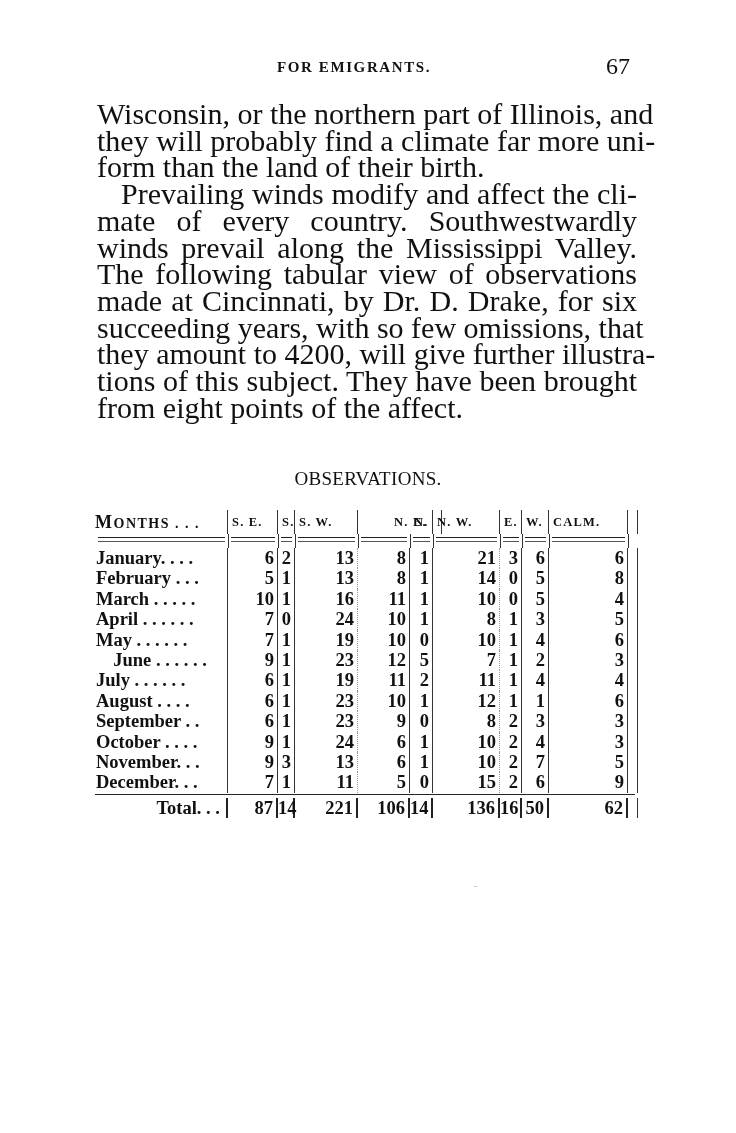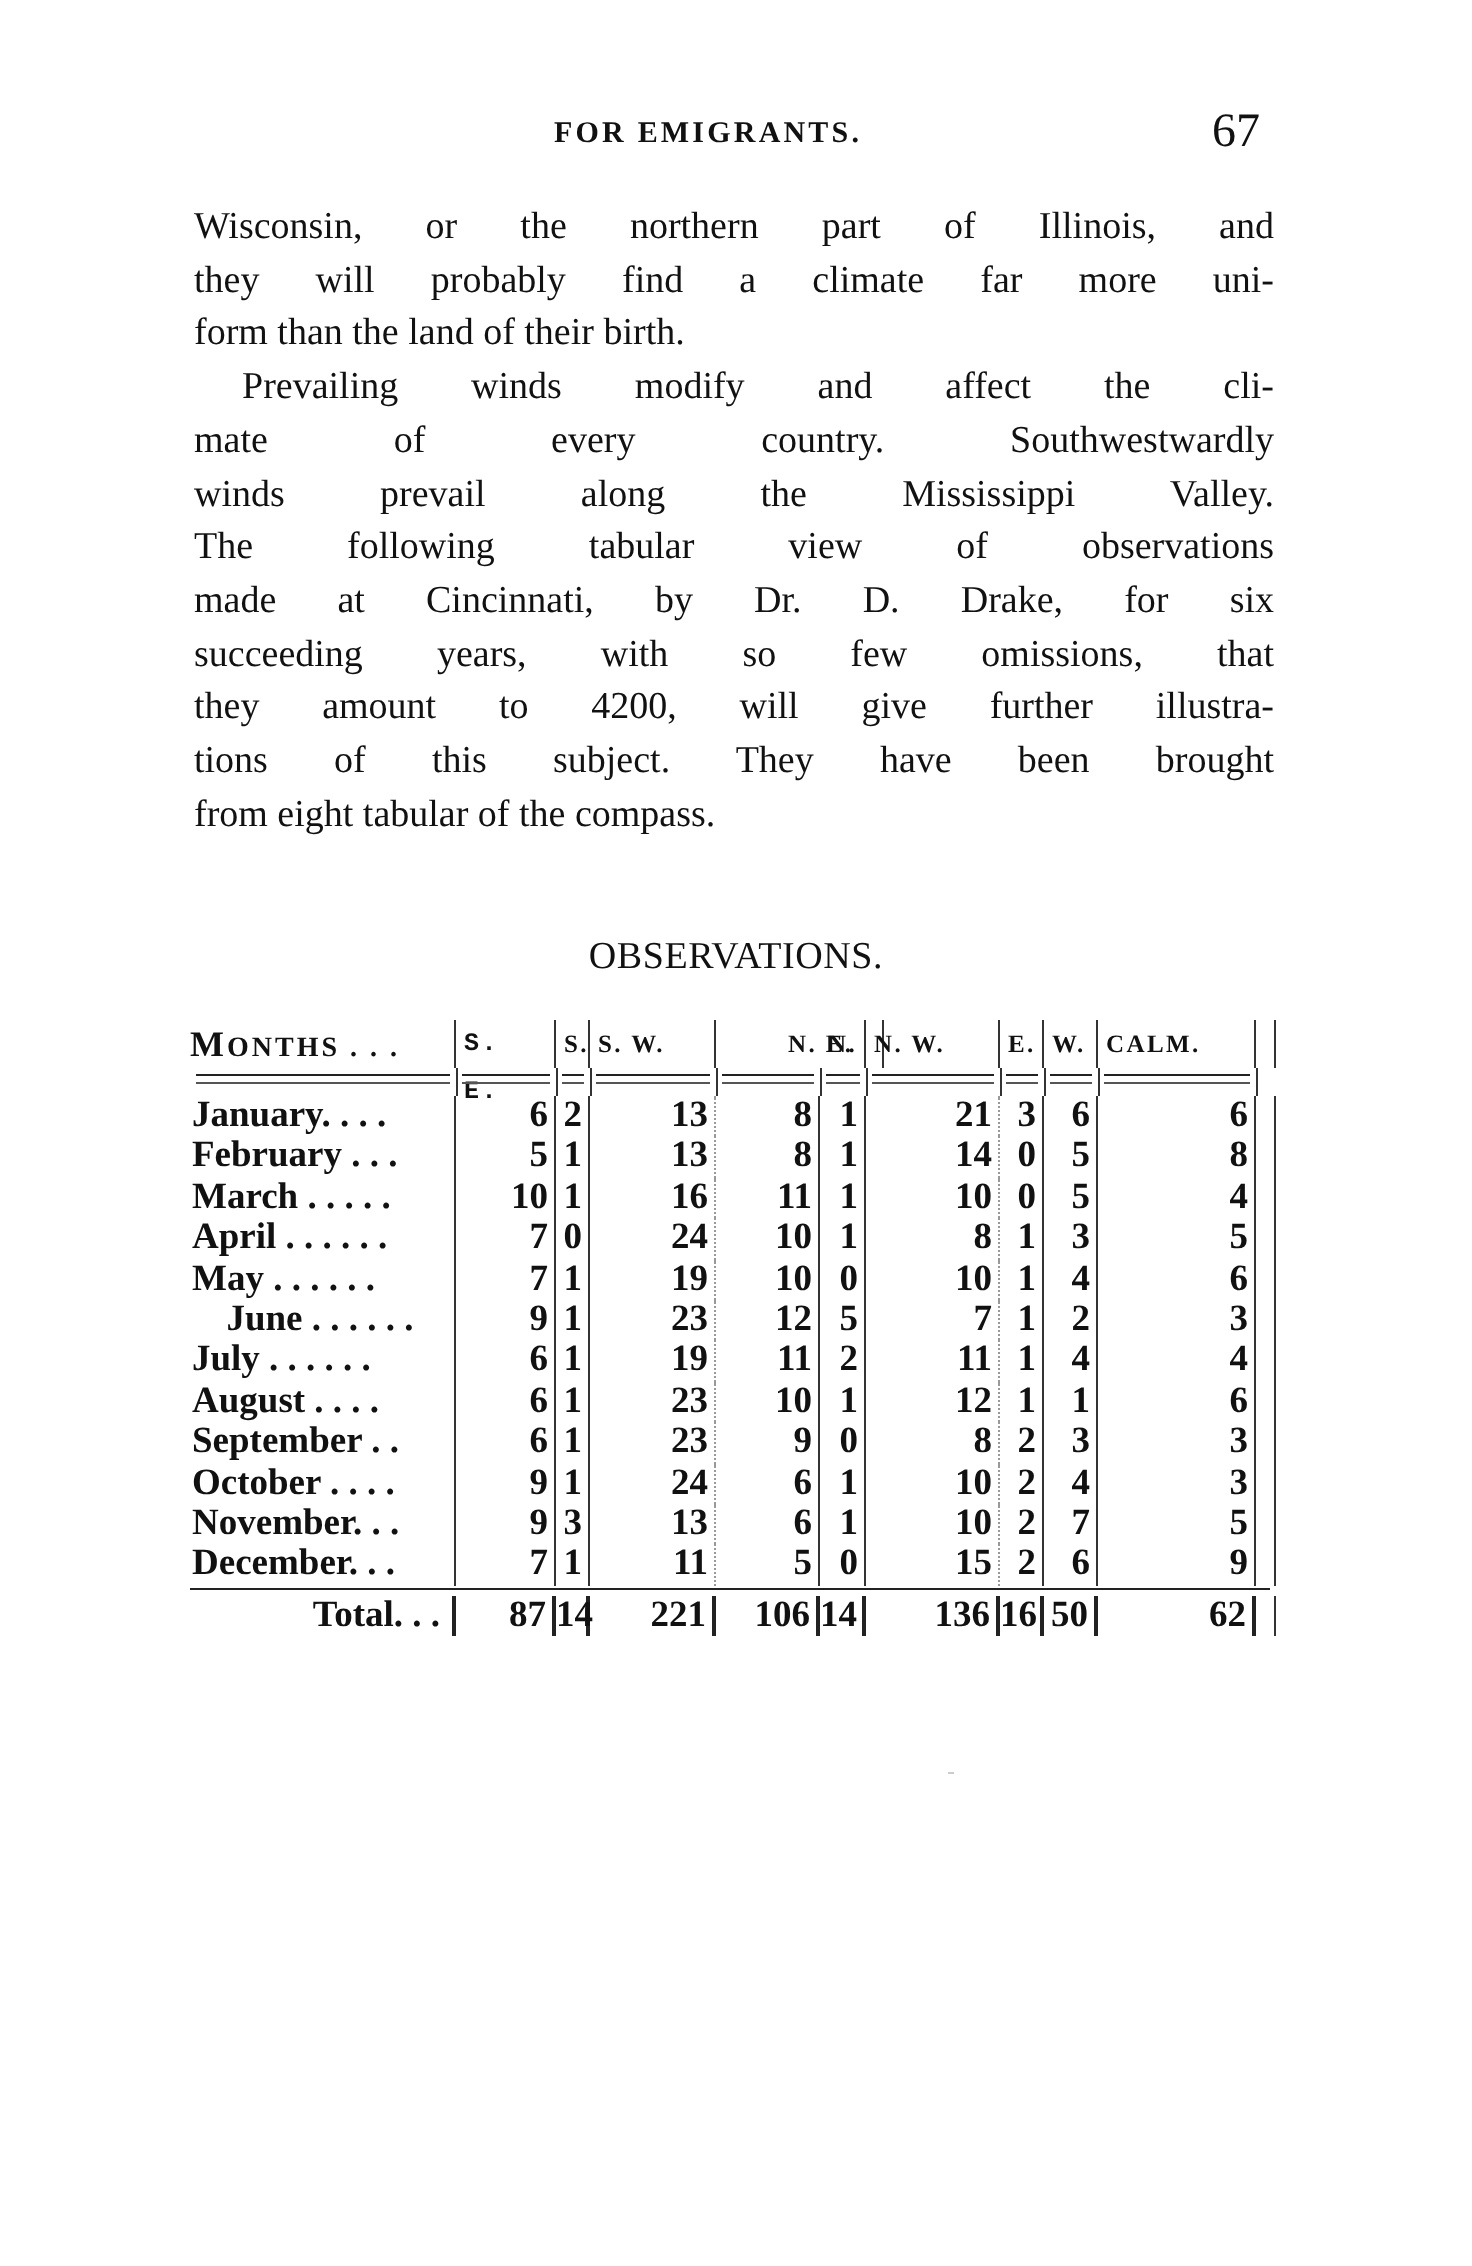--- a/index.html
+++ b/index.html
@@ -2,21 +2,21 @@
 <html><head>
 <meta charset="utf-8">
 <style>
   html, body { margin: 0; padding: 0; background: #ffffff; }
   body { width: 736px; height: 1133px; position: relative; overflow: hidden;
          font-family: "Liberation Serif", "DejaVu Serif", serif; color: #111; }
   .running-head { position: absolute; top: 53px; left: 0; width: 736px; height: 30px; padding-left: 16px; }
   .running-title { position: absolute; left: 277px; top: 6px; font-size: 15px; font-weight: bold;
                    letter-spacing: 1.6px; }
   .page-number { position: absolute; left: 606px; top: 0px; font-size: 24px; }
-  .body-text { position: absolute; left: 97px; top: 101px; width: 540px; font-size: 19px;
+  .body-text { position: absolute; left: 97px; top: 101px; width: 540px; font-size: 30px;
                line-height: 26.7px; }
   .body-text .line { display: block; text-align: justify; text-align-last: justify; white-space: nowrap; }
   .body-text .line.last { text-align-last: left; }
   .body-text .indent { padding-left: 24px; }
   .table-caption { position: absolute; top: 468px; left: 0; width: 736px; text-align: center;
                    font-size: 19px; letter-spacing: 0.3px; }
   .obs-table { position: absolute; left: 95px; top: 510px; width: 545px; }
   .row { position: relative; height: 20.4px; }
   .cell { position: absolute; top: 0; height: 100%; font-size: 18.5px; font-weight: bold;
           line-height: 20.4px; text-align: right; box-sizing: border-box; padding-right: 3px;
@@ -50,29 +50,29 @@
   <span class="line">they will probably find a climate far more uni-</span>
   <span class="line last">form than the land of their birth.</span>
   <span class="line indent">Prevailing winds modify and affect the cli-</span>
   <span class="line">mate of every country. Southwestwardly</span>
   <span class="line">winds prevail along the Mississippi Valley.</span>
   <span class="line">The following tabular view of observations</span>
   <span class="line">made at Cincinnati, by Dr. D. Drake, for six</span>
   <span class="line">succeeding years, with so few omissions, that</span>
   <span class="line">they amount to 4200, will give further illustra-</span>
   <span class="line">tions of this subject. They have been brought</span>
-  <span class="line last">from eight tabular of the compass.</span>
+  <span class="line last">from eight points of the affect.</span>
 </div>
 
 <div class="table-caption">OBSERVATIONS.</div>
 
 <div class="obs-table" id="obs-table">
     <div class="row header-row">
       <div class="cell month" style="left: 0px; width: 133px;"><span>M</span><span class="sc">ONTHS . . .</span></div>
-      <div class="cell" style="left: 133px; width: 50px; font-family: Liberation Mono, monospace;">S. E.</div>
+      <div class="cell" style="left: 133px; width: 50px;">S. E.</div>
       <div class="cell" style="left: 183px; width: 17px;">S.</div>
       <div class="cell" style="left: 200px; width: 63px;">S. W.</div>
       <div class="cell" style="left: 263px; width: 52px; margin-left: 32px;">N. E.</div>
       <div class="cell" style="left: 315px; width: 23px;">N.</div>
       <div class="cell" style="left: 338px; width: 67px;">N. W.</div>
       <div class="cell" style="left: 405px; width: 22px;">E.</div>
       <div class="cell" style="left: 427px; width: 27px;">W.</div>
       <div class="cell" style="left: 454px; width: 79px;">CALM.</div>
       <div class="end-rule" style="left: 542px;"></div>
     </div>

